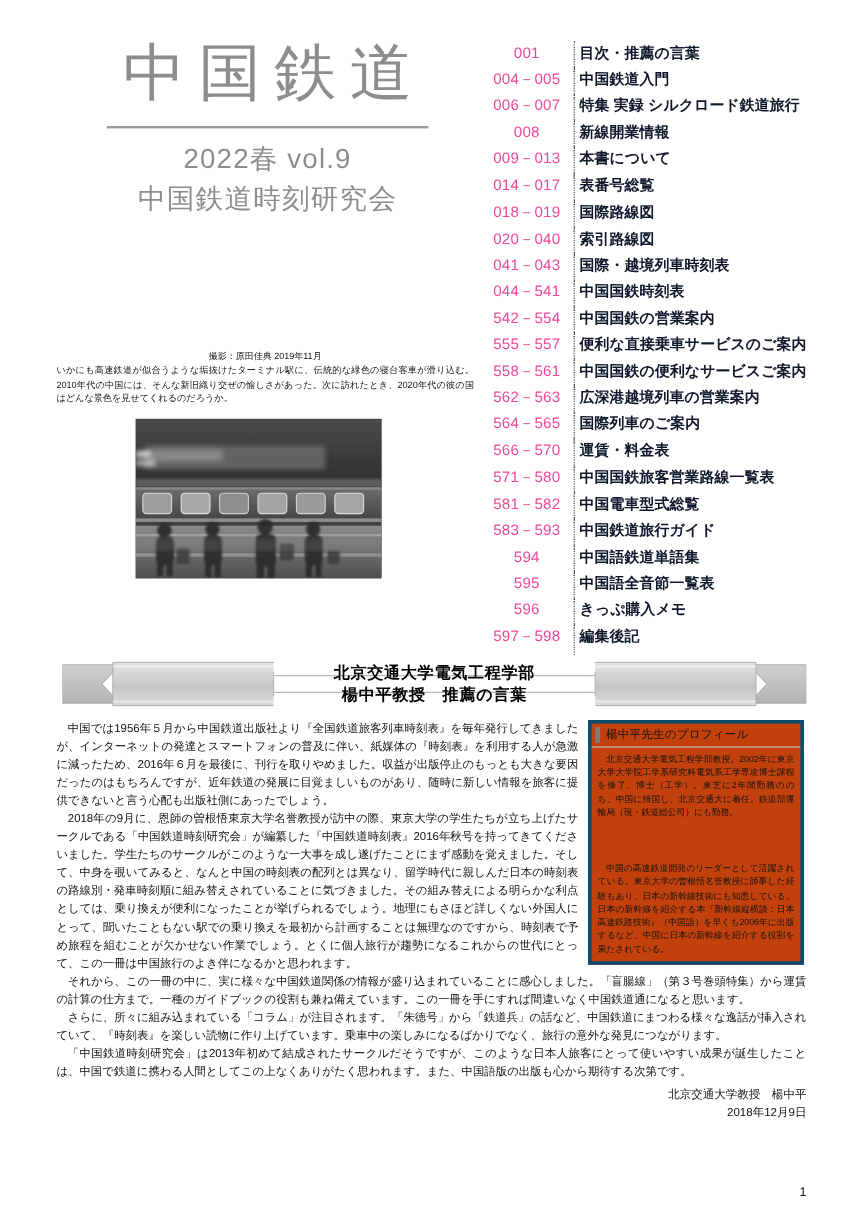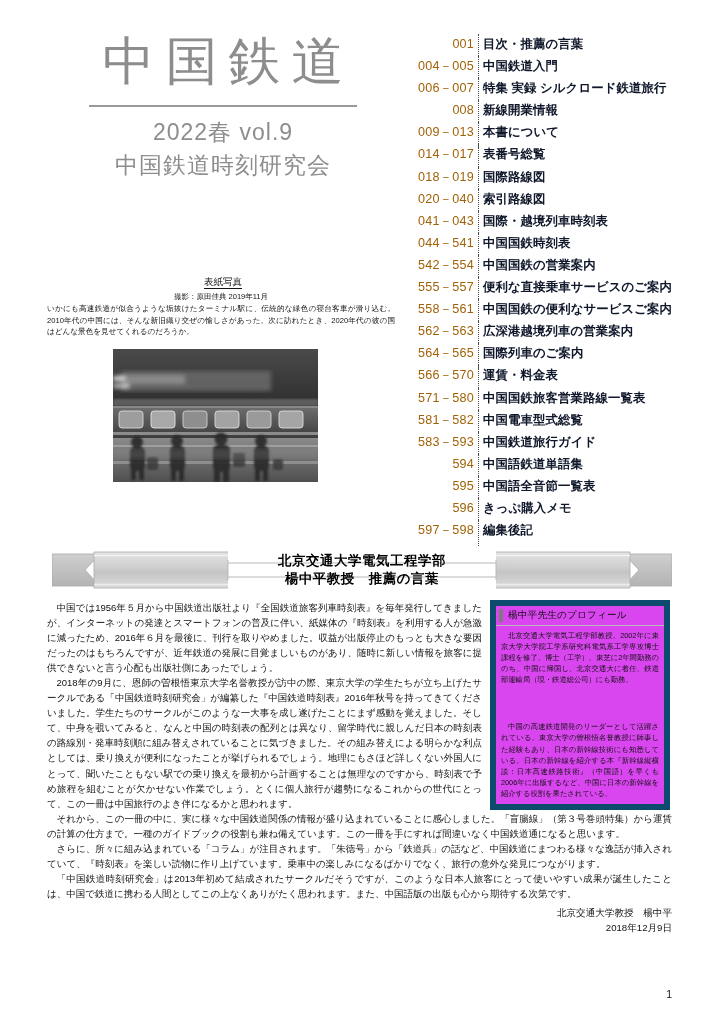--- a/index.html
+++ b/index.html
@@ -116,24 +116,24 @@
     top: 36px;
     width: 300px;
   }
   .toc-row {
     display: flex;
     align-items: baseline;
     height: 22.1px;
   }
   .toc-pages {
     width: 70px;
-    text-align: right;
+    text-align: center;
     font-size: 12.6px;
     letter-spacing: 0.2px;
-    color: #a16207;
+    color: #ec4899;
     white-space: nowrap;
     font-weight: 400;
   }
   .toc-sep {
     width: 9px;
     align-self: stretch;
     position: relative;
   }
   .toc-sep::before {
     content: "";
@@ -189,22 +189,22 @@
     white-space: nowrap;
     font-family: "Liberation Serif", "DejaVu Serif", serif;
   }
 
   
   .profile-box {
     position: absolute;
     left: 490px;
     top: 72px;
     width: 180px;
-    border: 6px solid #0c4a6e;
-    background: #d946ef;
+    border: 3px solid #0c4a6e;
+    background: #c2410c;
     box-sizing: border-box;
   }
   .profile-head {
     display: flex;
     align-items: center;
     gap: 5px;
     padding: 3px 5px 3px 3px;
     border-bottom: 1px solid #b9b9b9;
   }
   .profile-head-bar {
@@ -282,23 +282,20 @@
 
   <div class="top-area">
 
     <div class="cover-block">
       <div class="cover-title-line">中国鉄道</div>
       <div class="cover-rule"></div>
       <div class="cover-sub">2022春 vol.9</div>
       <div class="cover-sub">中国鉄道時刻研究会</div>
     </div>
 
-    <div class="photo-caption-head">
-      <span>表紙写真</span>
-    </div>
     <div class="photo-credit">撮影：原田佳典 2019年11月</div>
     <div class="photo-body">いかにも高速鉄道が似合うような垢抜けたターミナル駅に、伝統的な緑色の寝台客車が滑り込む。2010年代の中国には、そんな新旧織り交ぜの愉しさがあった。次に訪れたとき、2020年代の彼の国はどんな景色を見せてくれるのだろうか。</div>
 
     <div class="cover-photo">
       <svg width="205" height="133" viewBox="0 0 205 133" xmlns="http://www.w3.org/2000/svg">
         <defs>
           <linearGradient id="skyG" x1="0" y1="0" x2="0" y2="1">
             <stop offset="0" stop-color="#4a4a4a"></stop>
             <stop offset="1" stop-color="#2e2e2e"></stop>
           </linearGradient>

